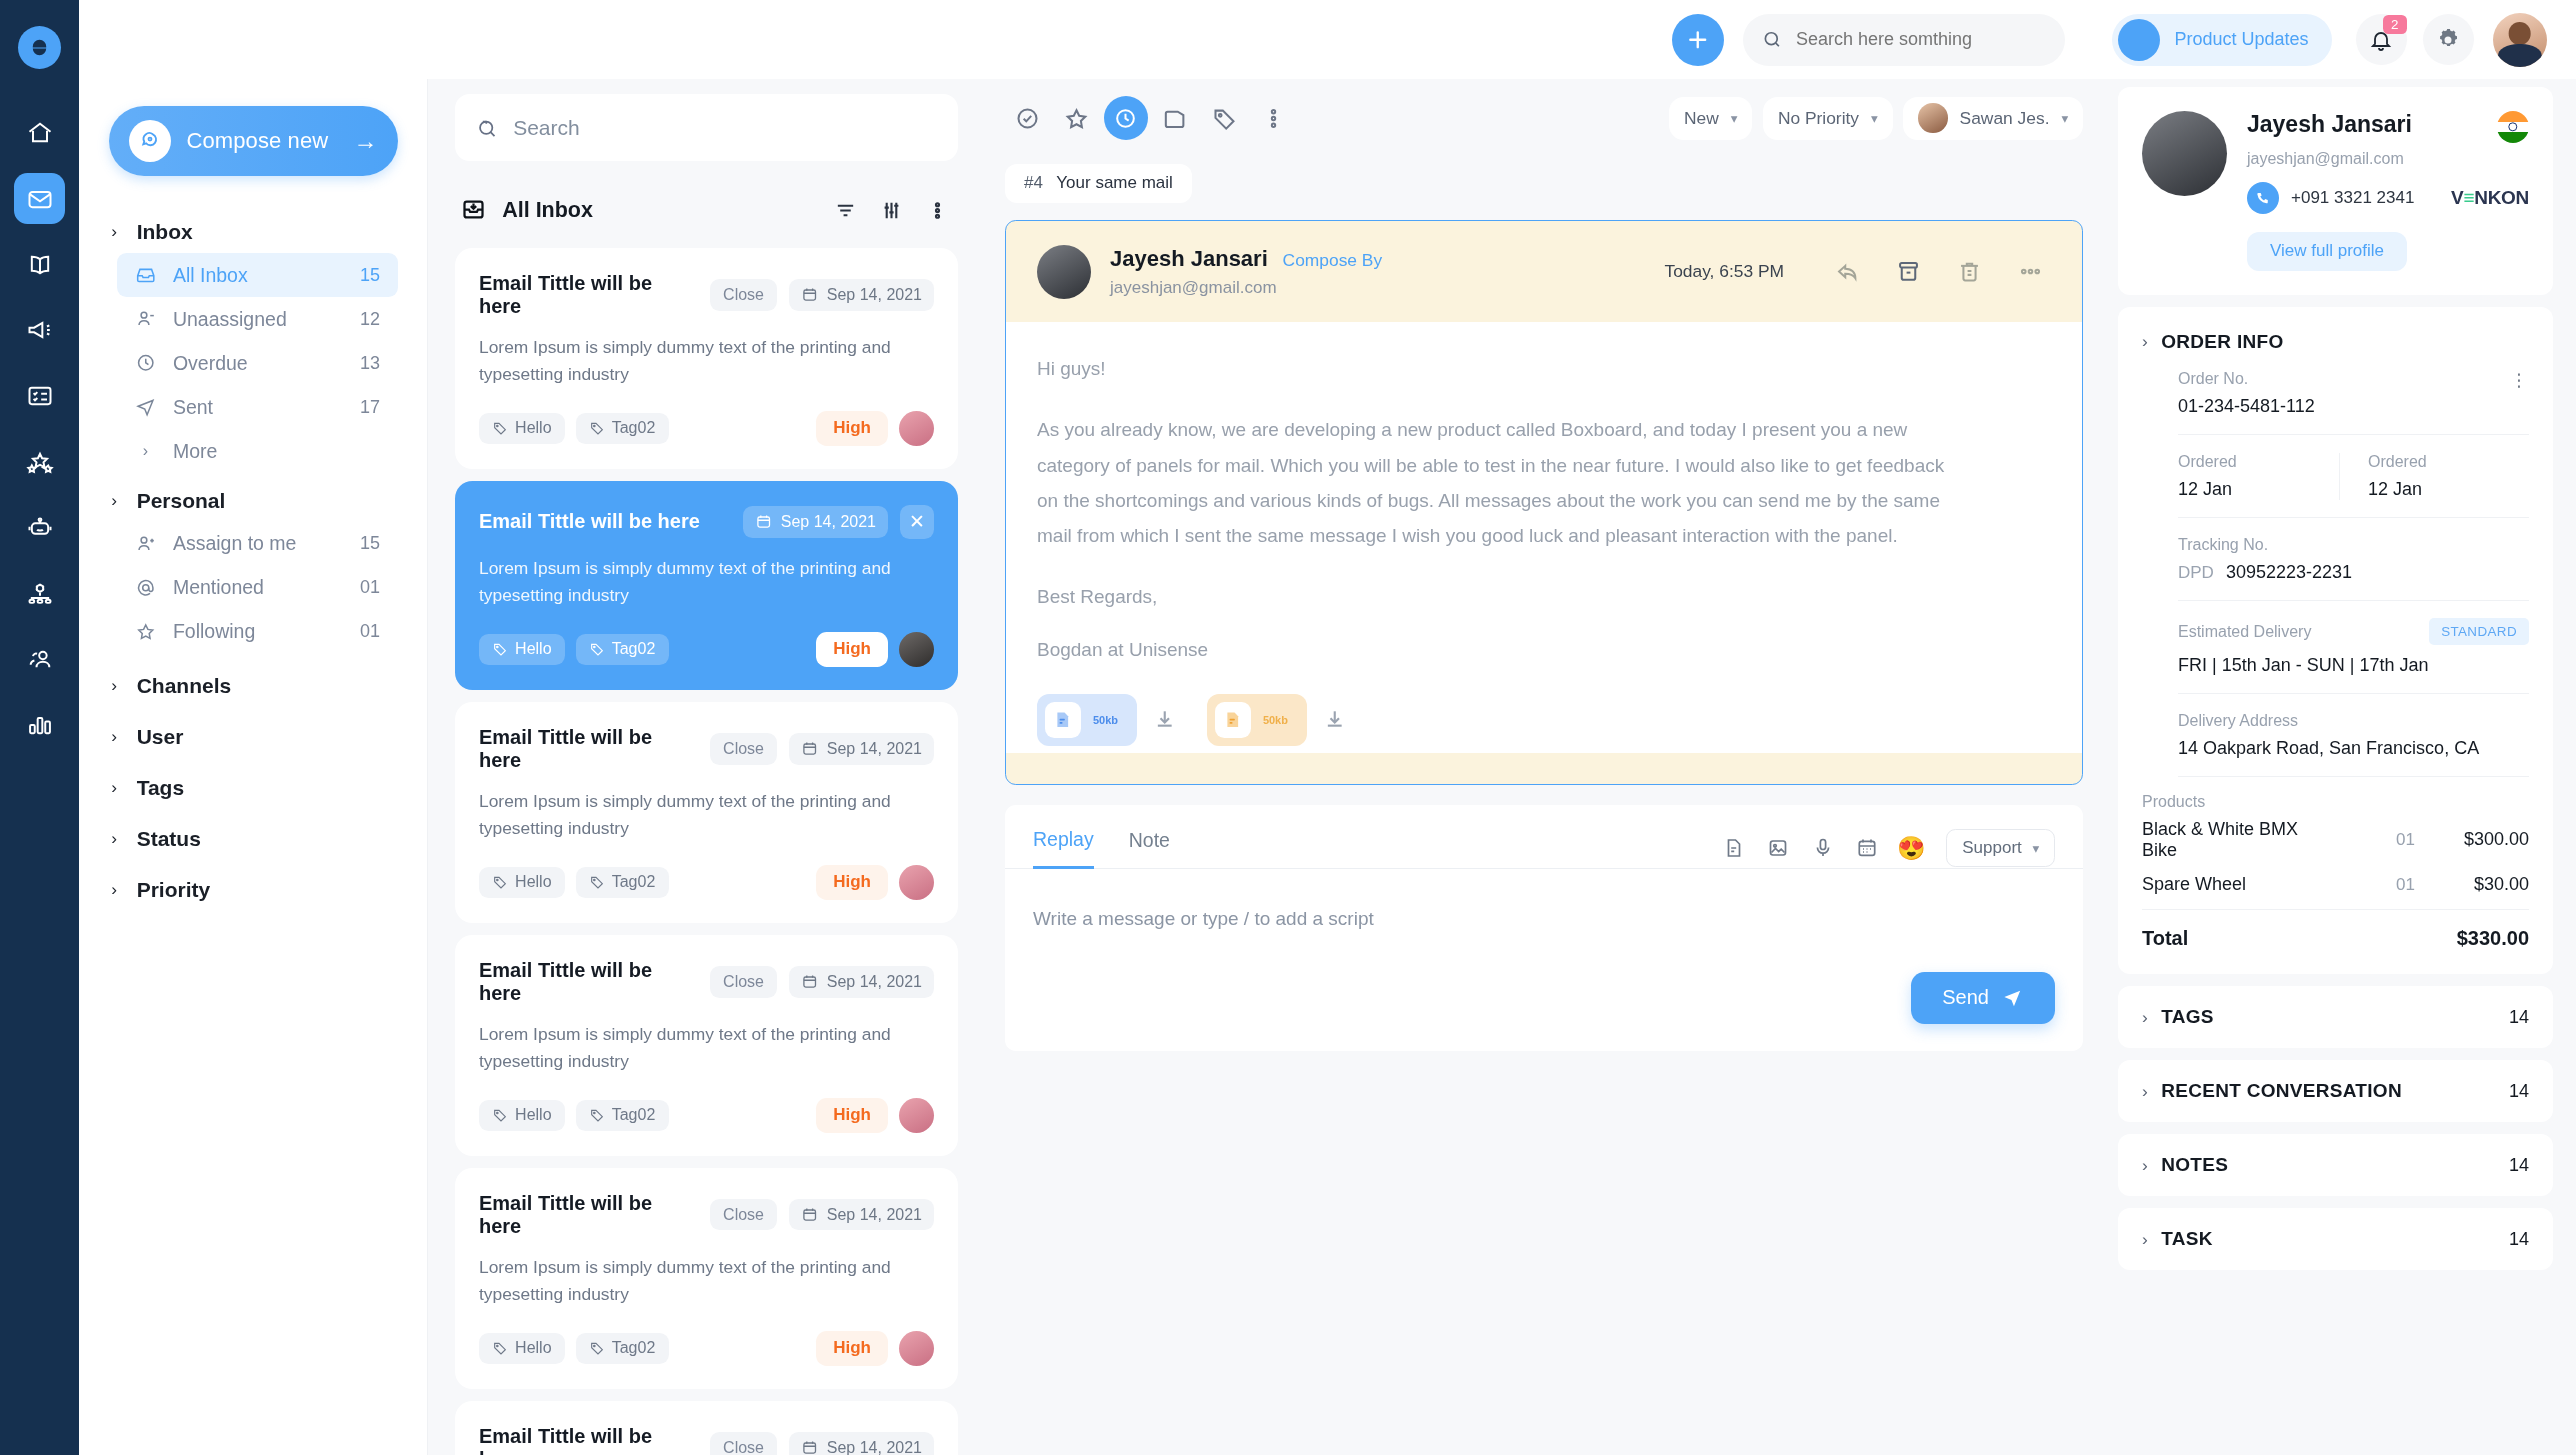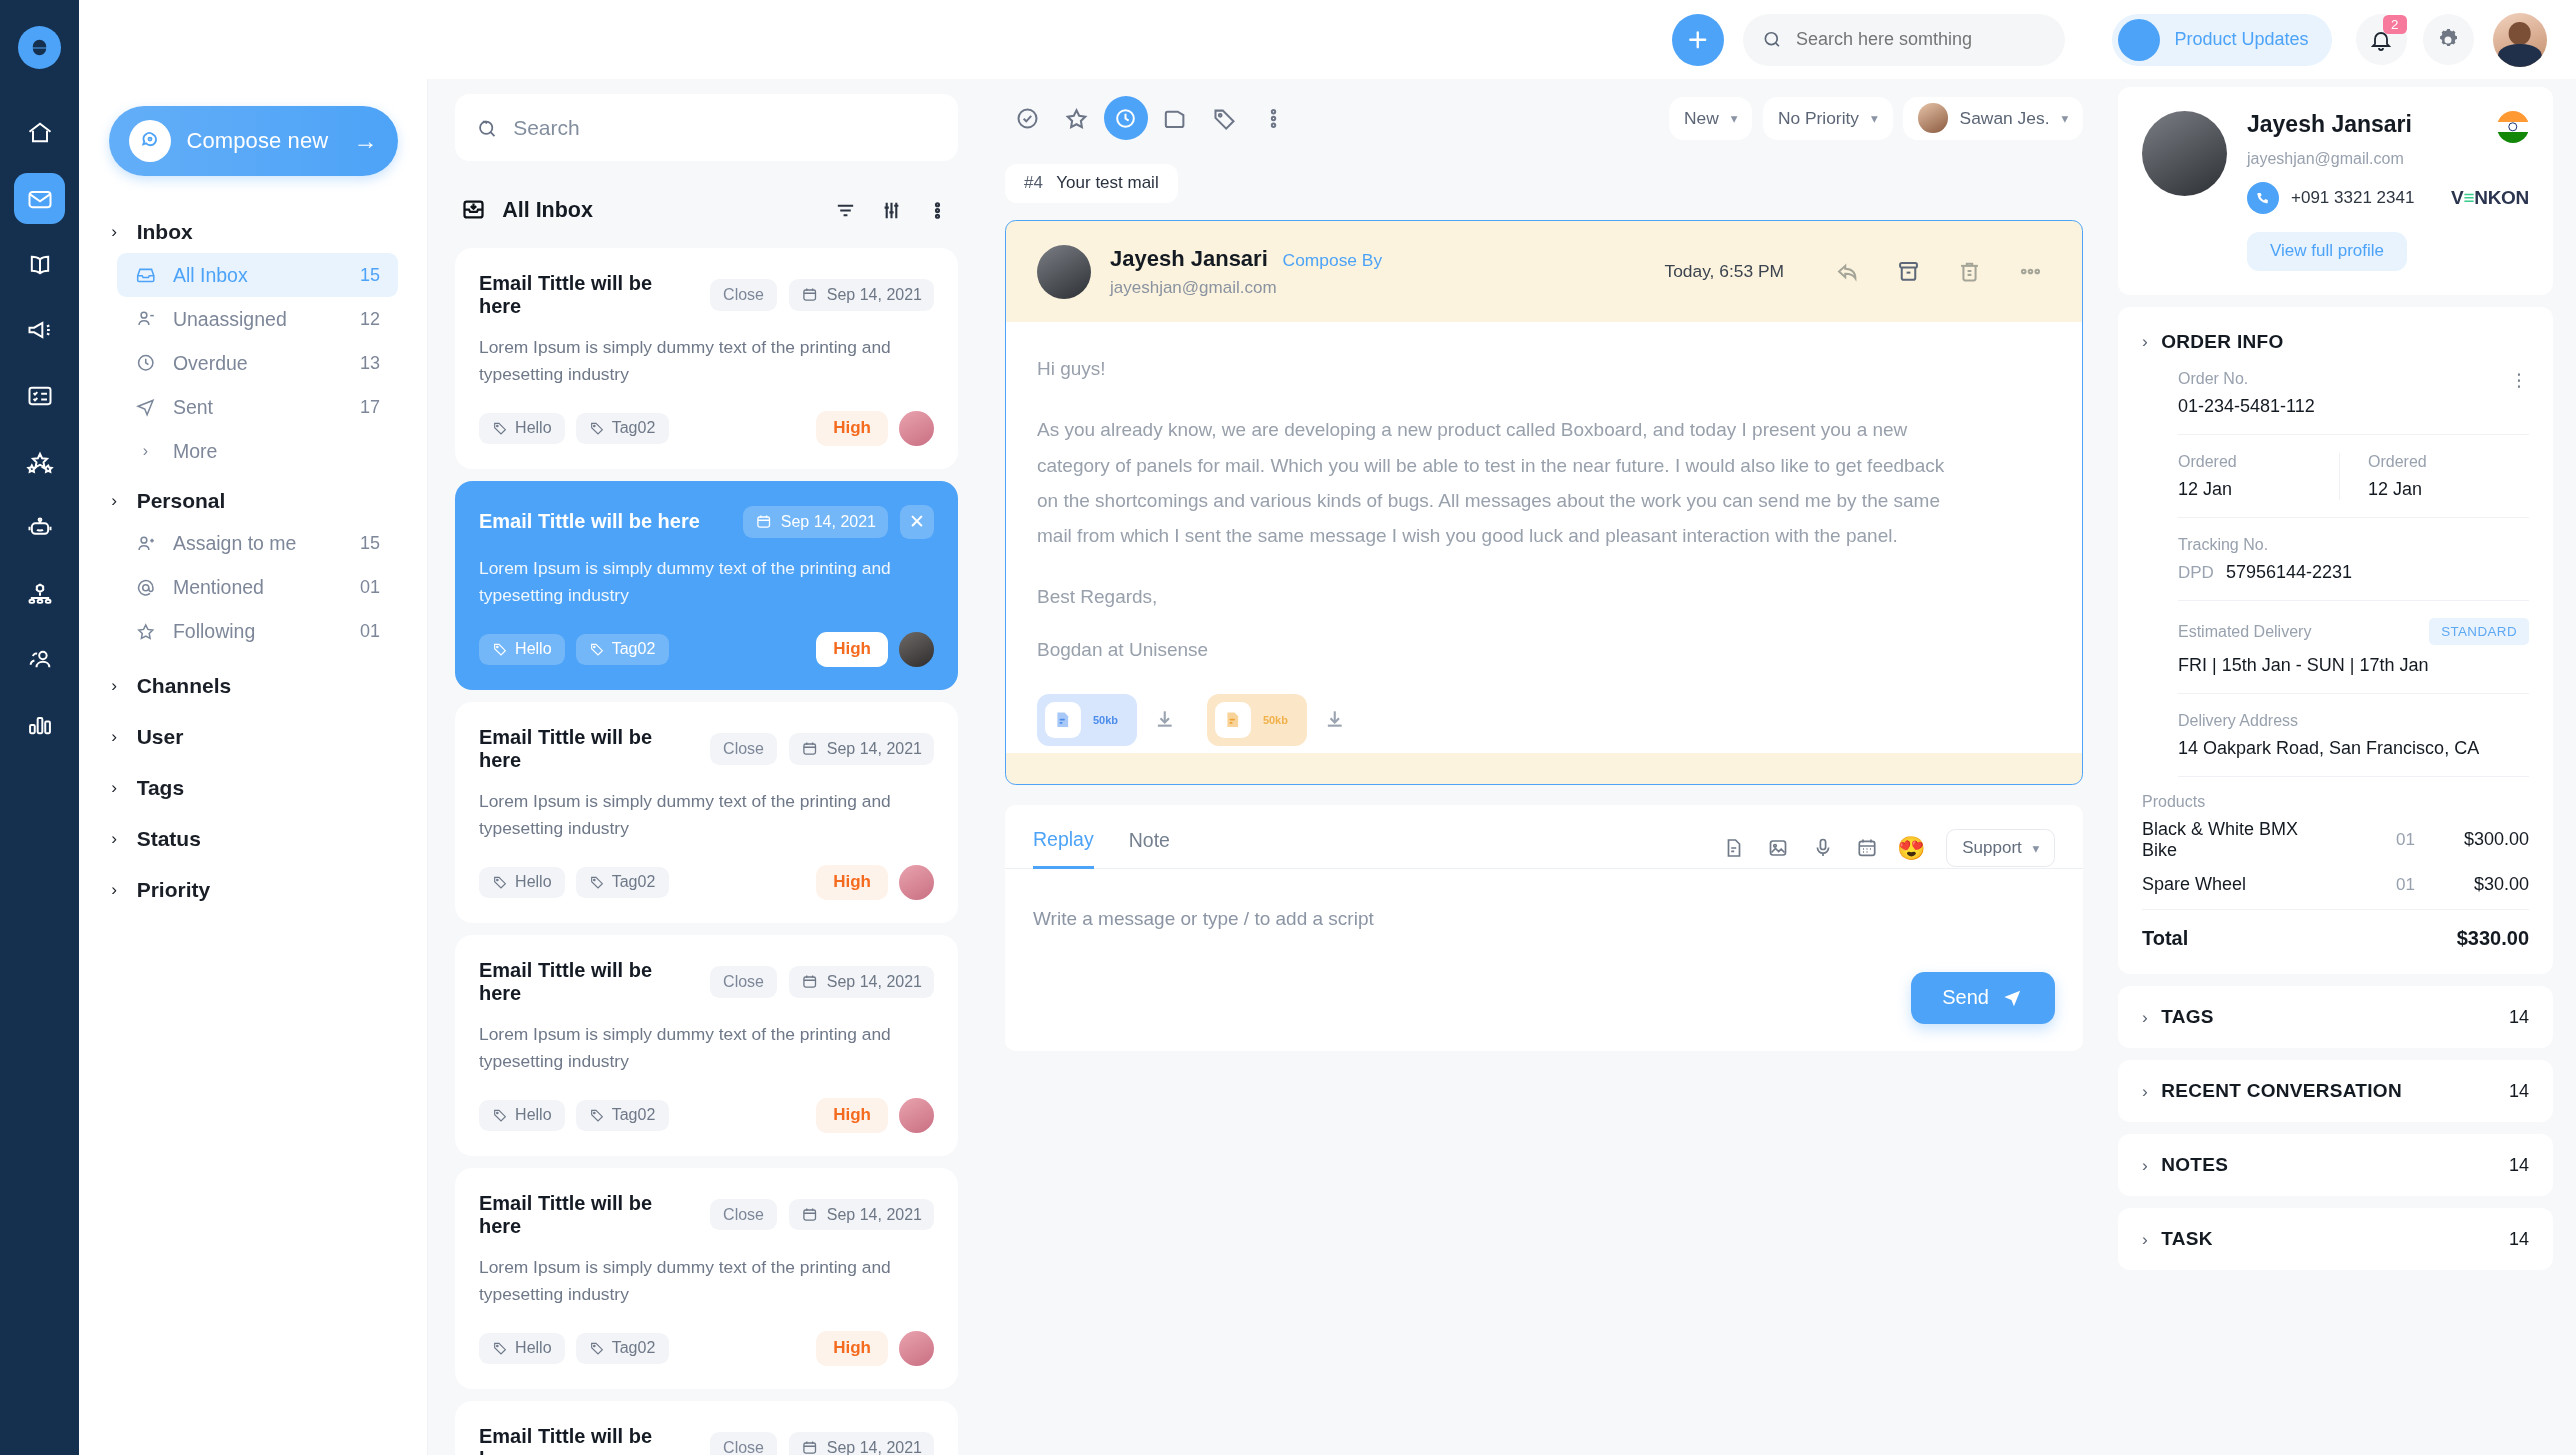--- a/index.html
+++ b/index.html
@@ -787,21 +787,21 @@
       </span>
       <span class="dsel">
         <span style="width:29.5px;height:29.5px;border-radius:50%;background:linear-gradient(150deg,#E7C4A8,#8A5A40);display:inline-block;"></span>
         <span>Sawan Jes.</span>
         <span class="cv">▾</span>
       </span>
     </div>
 
     <div class="dticket">
       <span class="num">#4</span>
-      <span>Your test mail</span>
+      <span>Your same mail</span>
     </div>
 
     <div class="mailcard">
       <div class="mc-head">
         <span class="mc-ava" style="background:linear-gradient(150deg,#7B7E84,#2C2F34);"></span>
         <span class="mc-who">
           <span class="mc-row1">
             <span class="mc-name">Jayesh Jansari</span>
             <span class="mc-raised">Compose By</span>
           </span>
@@ -988,21 +988,21 @@
         <div>
           <div class="oi-lbl">Ordered</div>
           <div class="oi-val">12 Jan</div>
         </div>
       </div>
 
       <div class="oi-row">
         <div class="oi-lbl">Tracking No.</div>
         <div class="oi-track">
           <span class="sm">DPD</span>
-          <span class="oi-val">57956144-2231</span>
+          <span class="oi-val">30952223-2231</span>
         </div>
       </div>
 
       <div class="oi-row">
         <div class="oi-delhead">
           <span class="oi-lbl" style="margin-bottom:0;">Estimated Delivery</span>
           <span class="badge-std">STANDARD</span>
         </div>
         <div class="oi-val" style="margin-top:9.4px;">FRI  |  15th Jan - SUN  |  17th Jan</div>
       </div>

